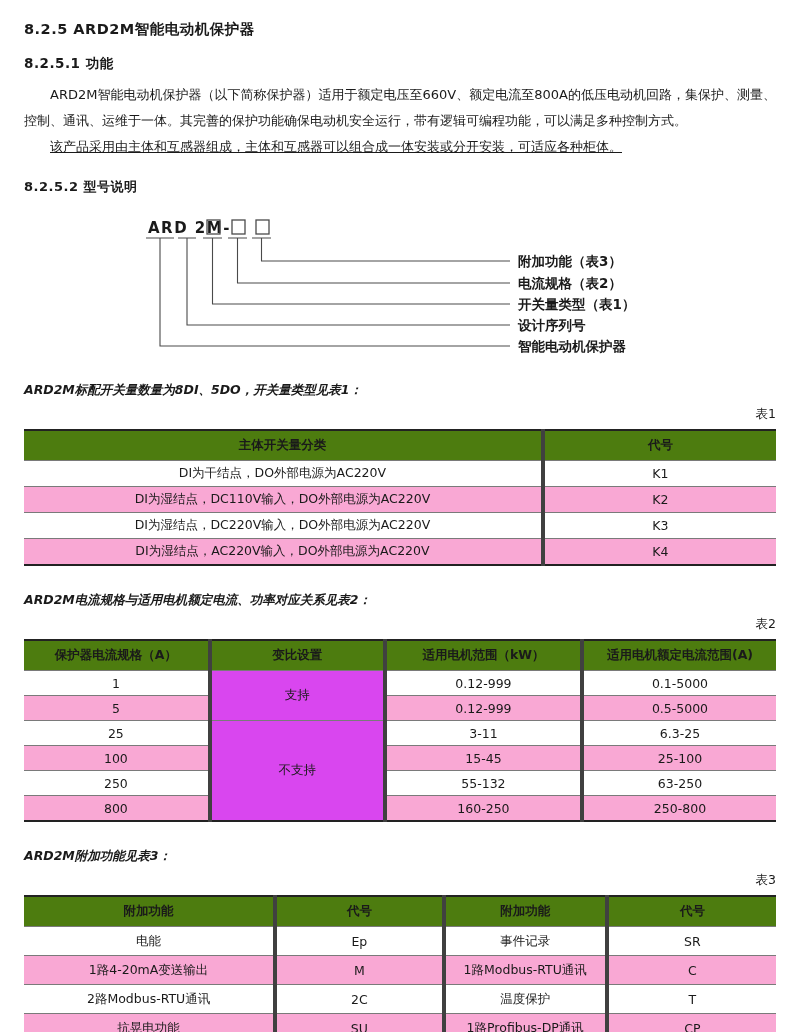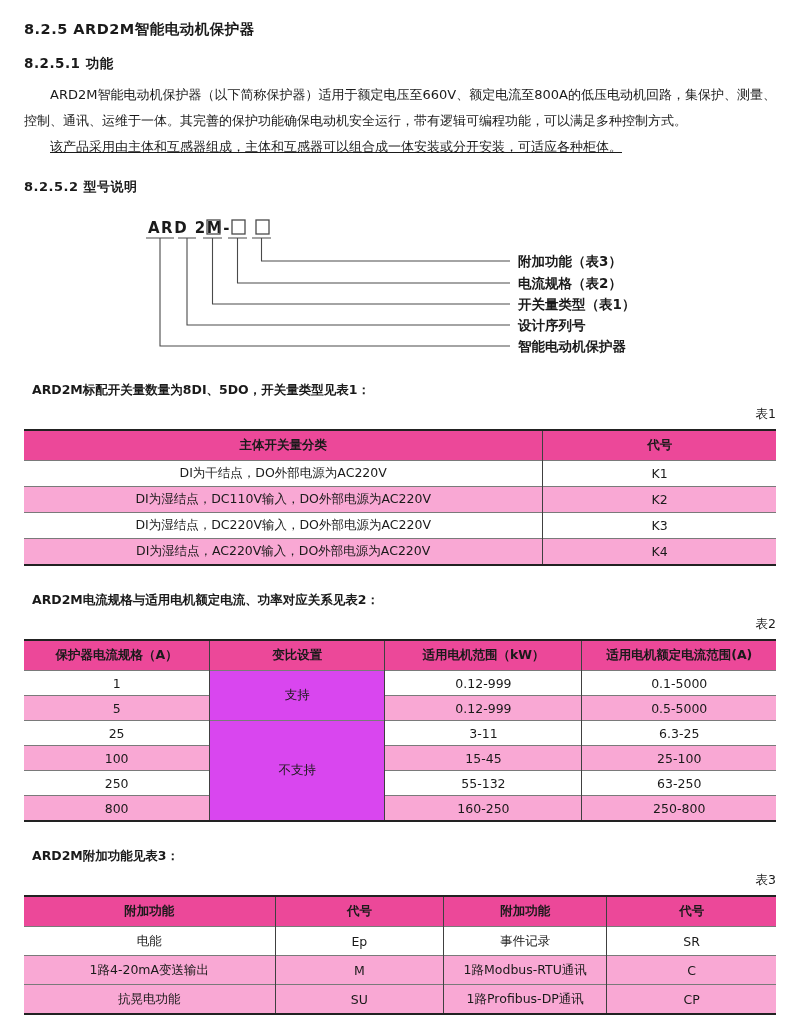--- a/index.html
+++ b/index.html
@@ -12,37 +12,37 @@
   .h-main{font-size:14.5px;font-weight:700;margin:6px 0 0 0;letter-spacing:.5px;}
   .h-sub{font-size:13.5px;font-weight:700;margin:16px 0 0 0;letter-spacing:.5px;}
   .h-model{font-size:13px;font-weight:700;margin:18px 0 0 0;letter-spacing:.5px;}
   .para{font-size:13px;line-height:26px;text-align:justify;text-indent:2em;margin:9px 0 0 0;font-weight:500;}
   .para2{margin:0;text-decoration:underline;}
   svg.diagram{display:block;margin:12px 0 0 0;}
   .dg-line{stroke:#4a4a4a;stroke-width:1.1;fill:none;}
   .dg-box{stroke:#4a4a4a;stroke-width:1.3;fill:none;}
   .dg-model{font-size:15px;font-weight:700;letter-spacing:1.5px;fill:#1a1a1a;}
   .dg-label{font-size:13.5px;font-weight:600;fill:#1a1a1a;}
-  .tintro{font-size:12.5px;font-weight:600;margin:26px 0 0 8px;}
+  .tintro{font-size:12.5px;font-weight:600;margin:26px 0 0 0;font-style:italic;}
   .tintro.first{margin-top:24px;}
   .tcaption{font-size:12.5px;font-weight:500;text-align:right;margin:7px 0 6px 0;}
   table.tbl{
     width:100%;border-collapse:collapse;table-layout:fixed;
     border-top:2px solid #222222;border-bottom:2px solid #222222;
     font-size:12.5px;
   }
   .tbl th,.tbl td{
     text-align:center;vertical-align:middle;
     border-top:1px solid #7a7a7a;
     padding:1px 4px;font-weight:500;
     overflow:hidden;white-space:nowrap;
   }
-  .tbl thead th{background:#ec4899;border-top:none;height:27px;font-weight:600;}
+  .tbl thead th{background:#4d7c0f;border-top:none;height:27px;font-weight:600;}
   .tbl thead tr{border-bottom:1px solid #444;}
-  .tbl th + th,.tbl td + td{border-left:1px solid #404040;}
+  .tbl th + th,.tbl td + td{border-left:4px solid #404040;}
   .t1 td{height:23px;}
   .t2 td{height:22px;}
   .t3 td{height:26px;}
   tr.alt td{background:#f9a8d4;}
   td.merge{background:#d946ef;font-weight:500;}
 </style>
 </head>
 <body>
 
 <div class="page">
@@ -187,20 +187,26 @@
         <td>Ep</td>
         <td>事件记录</td>
         <td>SR</td>
       </tr>
       <tr class="alt">
         <td>1路4-20mA变送输出</td>
         <td>M</td>
         <td>1路Modbus-RTU通讯</td>
         <td>C</td>
       </tr>
+      <tr>
+        <td>2路Modbus-RTU通讯</td>
+        <td>2C</td>
+        <td>温度保护</td>
+        <td>T</td>
+      </tr>
       <tr class="alt">
         <td>抗晃电功能</td>
         <td>SU</td>
         <td>1路Profibus-DP通讯</td>
         <td>CP</td>
       </tr>
 
     </tbody>
   </table>
 

